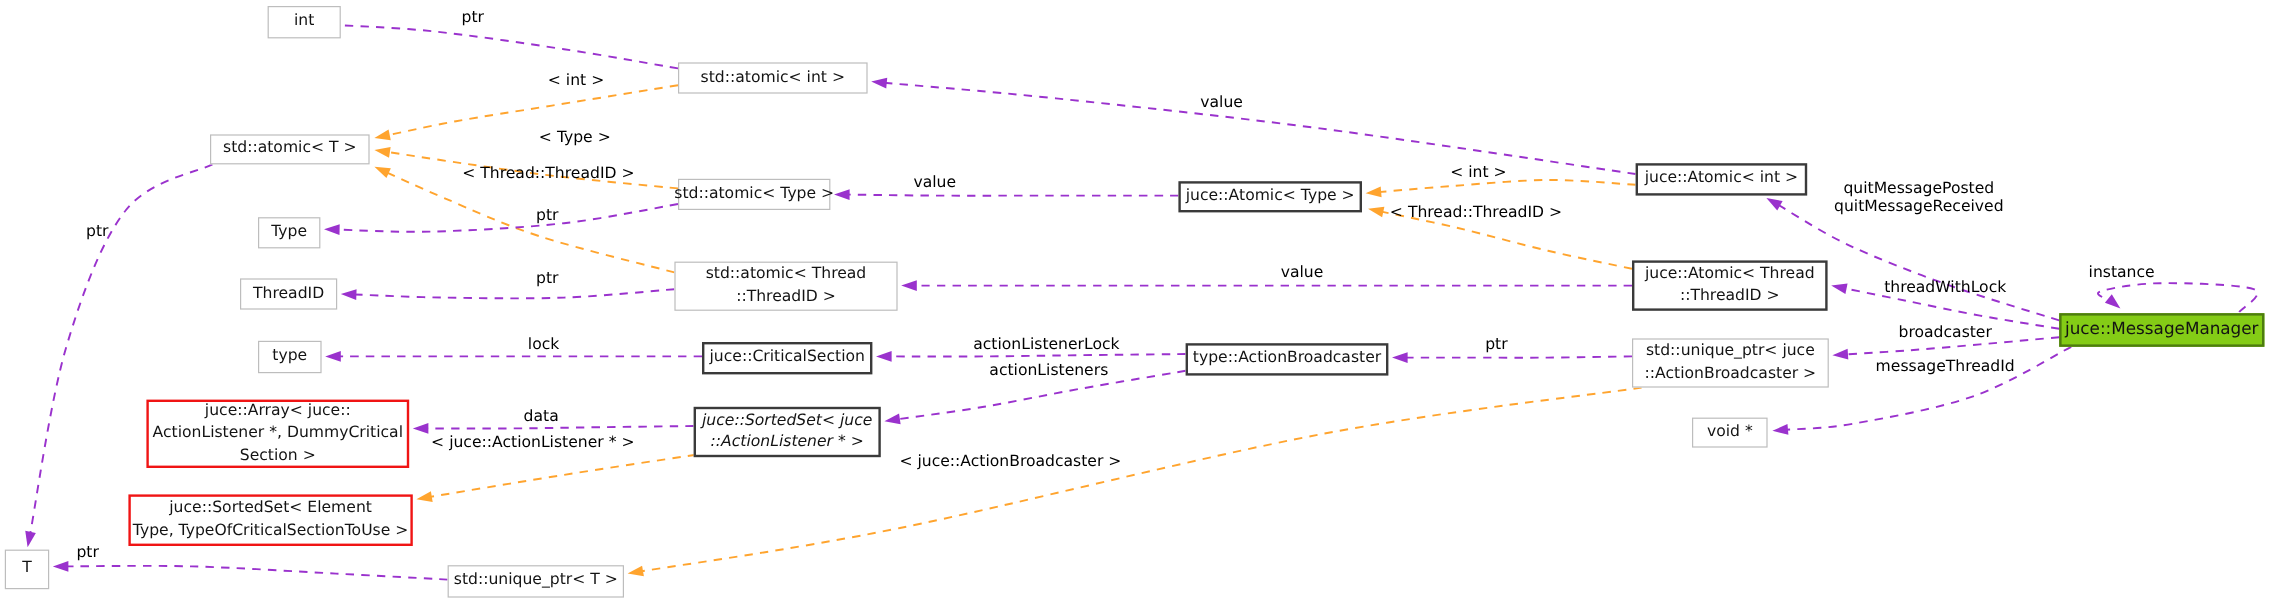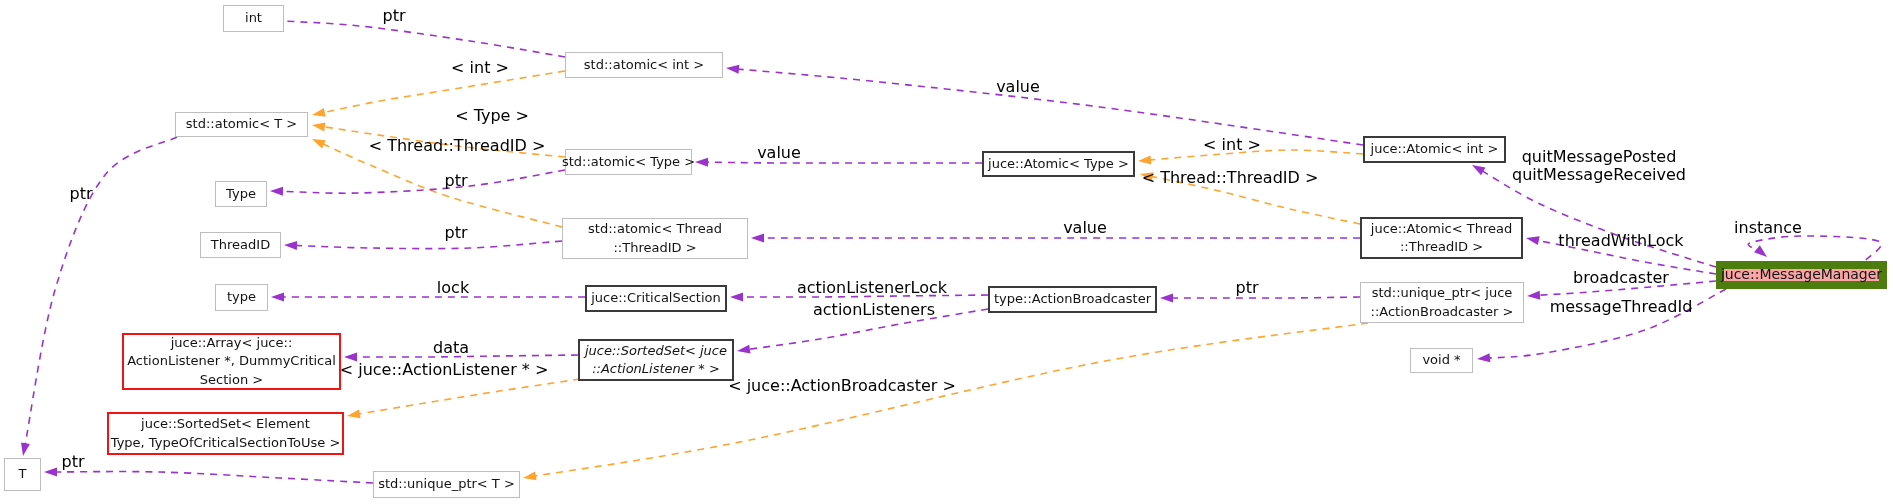--- a/index.html
+++ b/index.html
@@ -5,22 +5,22 @@
   html,body{margin:0;padding:0;background:#ffffff;}
   .canvas{position:relative;width:1893px;height:504px;background:#ffffff;
           font-family:"DejaVu Sans","Liberation Sans",sans-serif;overflow:hidden;}
   #edge-layer{position:absolute;left:0;top:0;}
   .node{position:absolute;display:flex;align-items:center;justify-content:center;
         text-align:center;font-size:13px;line-height:1.42;background:#ffffff;color:#131313;
         box-sizing:border-box;white-space:pre;}
   .node.plain{border:1px solid #bdbdbd;}
   .node.linked{border:2px solid #3a3a3a;}
   .node.unresolved{border:2px solid #f01414;}
-  .node.main{border:8px solid #4d7c0f;background:#fca5a5;font-size:14px;}
-  .elabel{position:absolute;transform:translate(-50%,-50%);font-size:16px;color:#000000;
+  .node.main{border:2px solid #4d7c0f;background:#84cc16;font-size:14px;}
+  .elabel{position:absolute;transform:translate(-50%,-50%);font-size:13px;color:#000000;
           white-space:pre;text-align:center;line-height:1.15;}
 </style>
 </head>
 <body>
 
 <div class="canvas">
   <svg id="edge-layer" width="1893" height="504">
       <g>
         <path d="M565,57 C549.1666666666666,54.333333333333336 504.1666666666667,46.166666666666664 470,41 C435.8333333333333,35.833333333333336 392.6696494358577,29.40545154331733 360,26 C327.3303505641423,22.59454845668267 288.31841948737815,21.472742283413357 273.98210338485376,20.567290740096027" fill="none" stroke="#9a32cd" stroke-width="1.6" stroke-dasharray="7 6"></path>
         <polygon points="265,20 278.25779470372566,16.328368265489605 277.6905039636296,25.310471650343363" fill="#9a32cd"></polygon>
@@ -149,21 +149,21 @@
 ::ThreadID &gt;</div>
       <div class="node plain" style="left: 1360px; top: 282px; width: 164px; height: 41px;">std::unique_ptr&lt; juce
 ::ActionBroadcaster &gt;</div>
       <div class="node plain" style="left: 1410px; top: 348px; width: 63px; height: 25px;">void *</div>
       <div class="node main" style="left: 1716px; top: 261px; width: 171px; height: 28px;">juce::MessageManager</div>
     </div>
   <div id="label-layer">
       <div class="elabel" style="left: 394px; top: 16px;">ptr</div>
       <div class="elabel" style="left: 1018px; top: 87px;">value</div>
       <div class="elabel" style="left: 480px; top: 68px;">&lt; int &gt;</div>
-      <div class="elabel" style="left: 479px; top: 116px; margin-left: 13px;">&lt; Type &gt;</div>
+      <div class="elabel" style="left: 479px; top: 116px;">&lt; Type &gt;</div>
       <div class="elabel" style="left: 457px; top: 146px;">&lt; Thread::ThreadID &gt;</div>
       <div class="elabel" style="left: 456px; top: 181px;">ptr</div>
       <div class="elabel" style="left: 456px; top: 233px;">ptr</div>
       <div class="elabel" style="left: 779px; top: 153px;">value</div>
       <div class="elabel" style="left: 1232px; top: 145px;">&lt; int &gt;</div>
       <div class="elabel" style="left: 1230px; top: 178px;">&lt; Thread::ThreadID &gt;</div>
       <div class="elabel" style="left: 1085px; top: 228px;">value</div>
       <div class="elabel" style="left: 1599px; top: 166px;">quitMessagePosted
 quitMessageReceived</div>
       <div class="elabel" style="left: 1621px; top: 241px;">threadWithLock</div>

